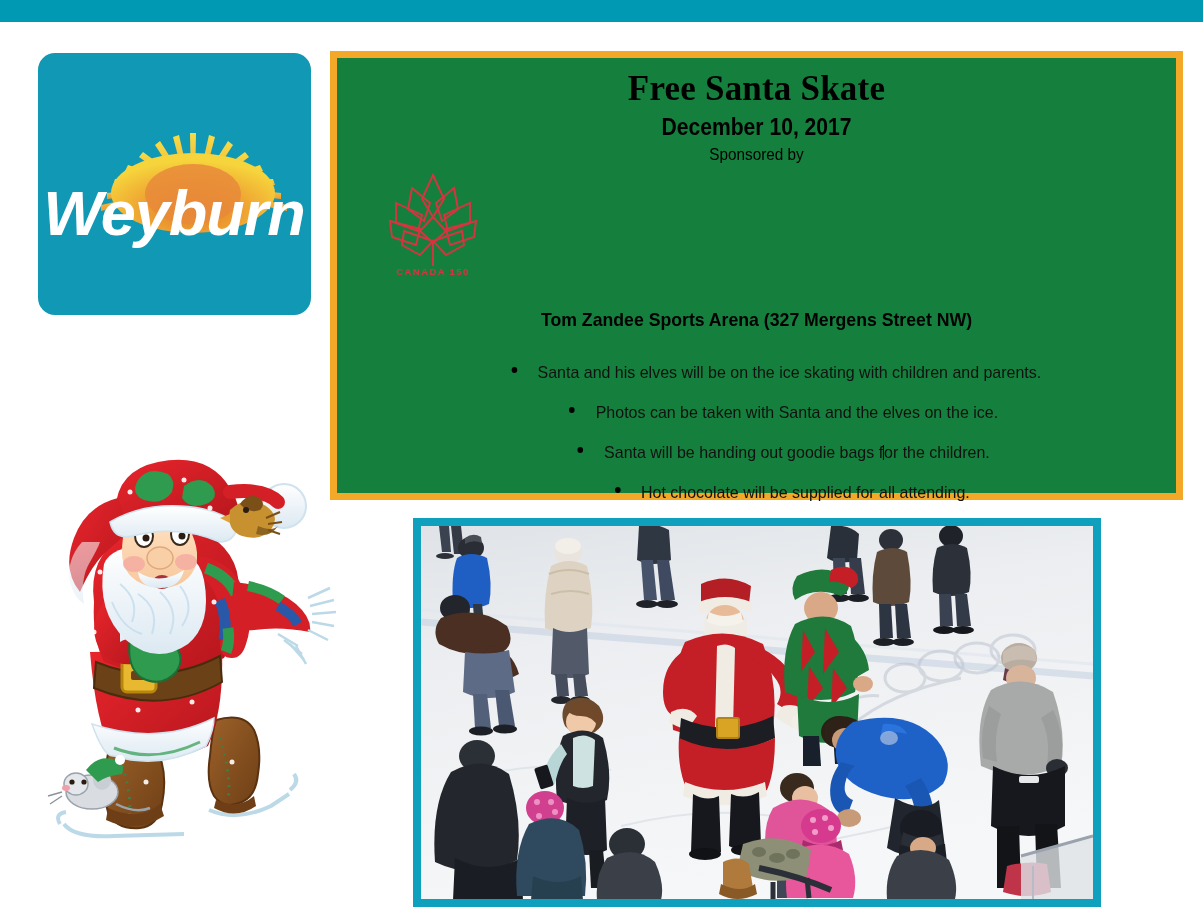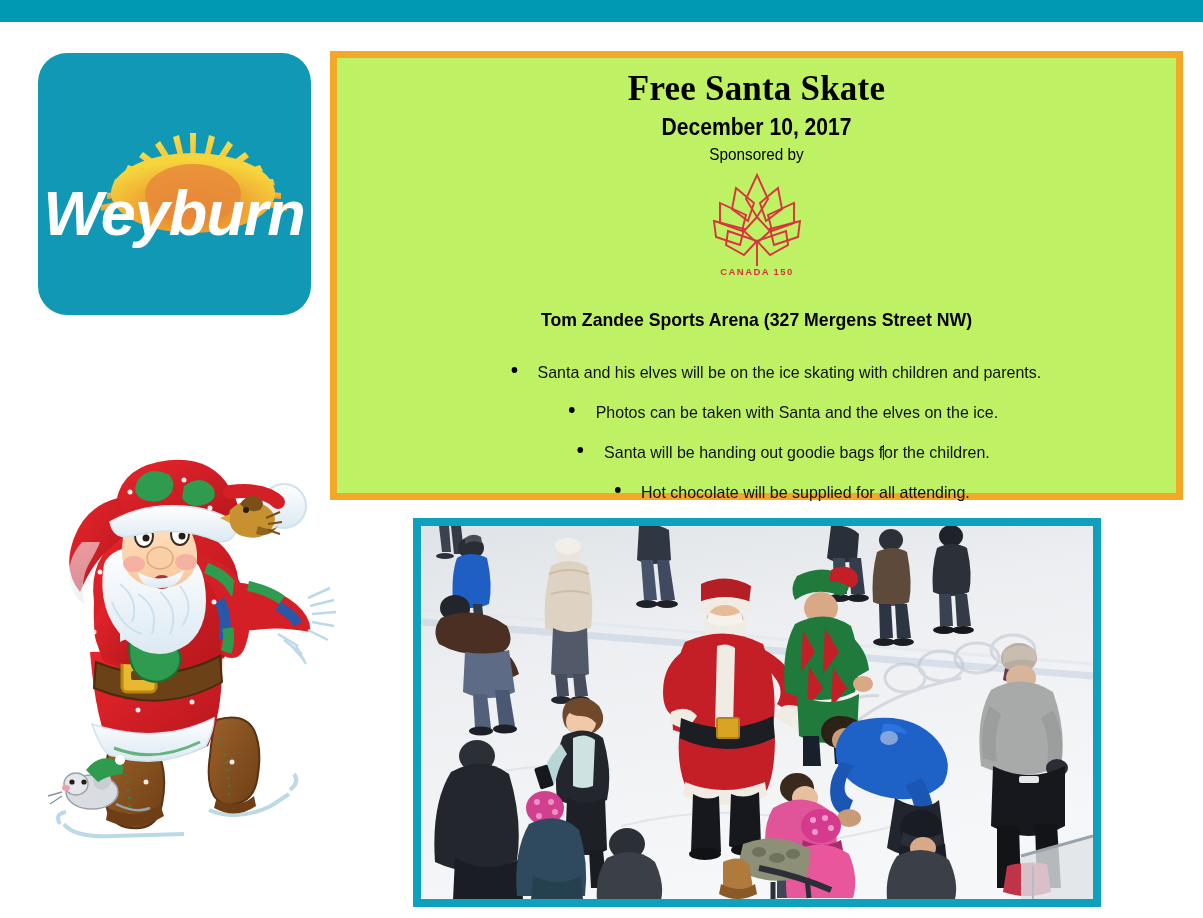--- a/index.html
+++ b/index.html
@@ -25,36 +25,36 @@
     height: 22px;
     background: #0099b4;
   }
 
   
   .logo-tile {
     position: absolute;
     left: 38px; top: 53px;
     width: 273px; height: 262px;
     background: #1198b5;
-    border-radius: 29px;
+    border-radius: 17px;
     overflow: hidden;
   }
   .logo-inner {
     position: absolute;
     left: 0; top: 0;
     width: 273px; height: 262px;
   }
 
   
   .flyer {
     position: absolute;
     left: 330px; top: 51px;
     width: 853px; height: 449px;
     border: 7px solid #f4a827;
-    background: #bef264;
+    background: #15803d;
     box-sizing: border-box;
   }
   .flyer-title {
     text-align: center;
     font-family: "Liberation Serif", serif;
     font-weight: bold;
     font-size: 35px;
     color: #000000;
     margin: 13px 0 0 0;
     letter-spacing: 0.2px;
@@ -72,22 +72,23 @@
   .flyer-sponsor {
     text-align: center;
     font-family: "Liberation Sans", sans-serif;
     font-size: 17px;
     color: #000000;
     margin: 4px 0 0 0;
     transform: scaleX(0.9);
   }
   .canada150-wrap {
     display: flex;
-    justify-content: center;
+    justify-content: flex-start;
     margin-top: 4px;
+    padding-left: 41px;
   }
   .venue {
     text-align: center;
     font-family: "Liberation Sans", sans-serif;
     font-weight: bold;
     font-size: 19px;
     color: #000000;
     margin: 32px 0 0 0;
     transform: scaleX(0.93);
   }

